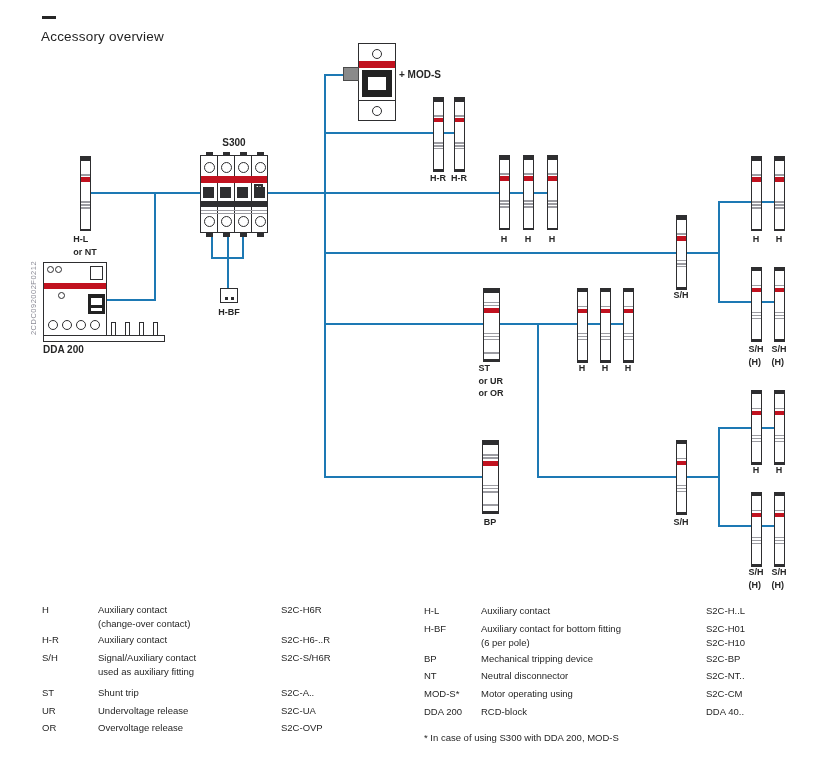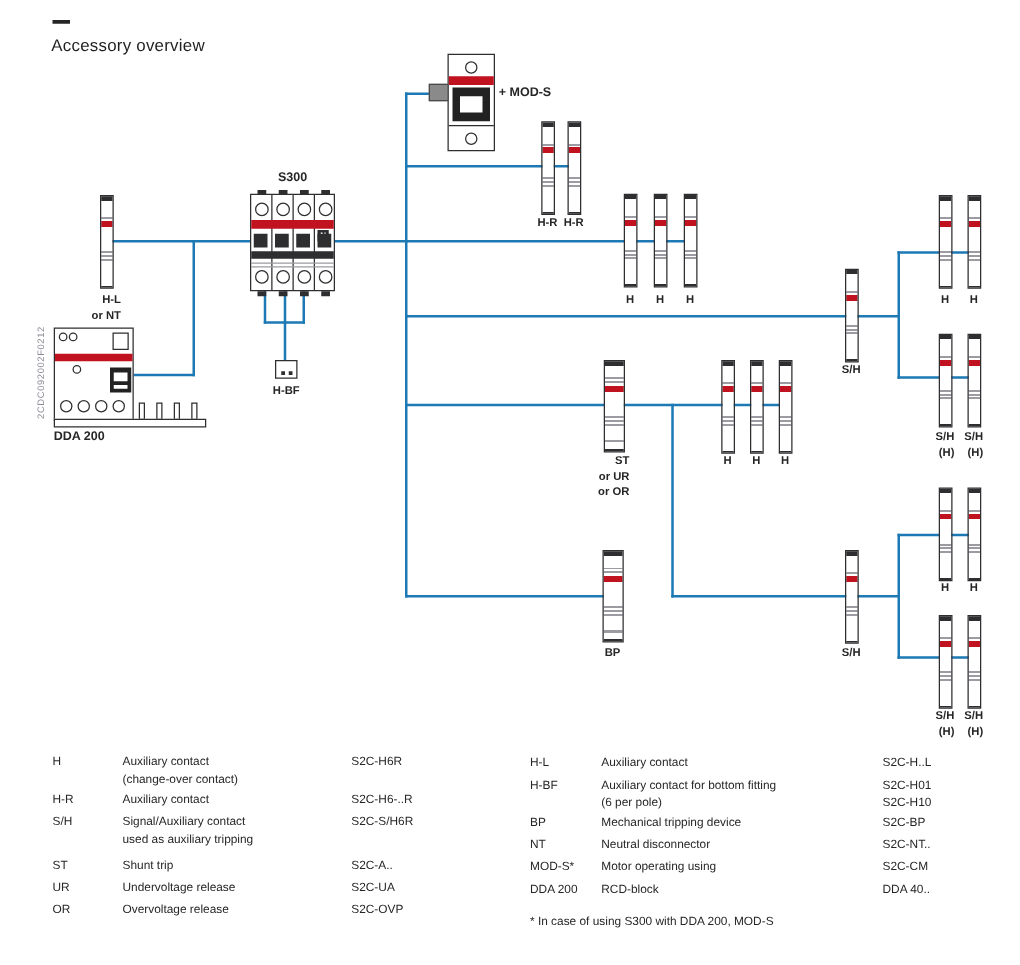--- a/index.html
+++ b/index.html
@@ -23,21 +23,21 @@
       #9b9ba1 44px 45.5px,#fff 45.5px 47px,#9b9ba1 47px 48.5px,#fff 48.5px 50px,#9b9ba1 50px 51.5px,
       #fff 51.5px 71.5px,#2e2e30 71.5px 75px);}
   
   .wstrip{position:absolute;width:17px;height:74px;box-sizing:border-box;border:1px solid #2e2e30;z-index:2;
     background:linear-gradient(to bottom,
       #2e2e30 0 3.5px,#fff 3.5px 13px,#9b9ba1 13px 14.5px,#fff 14.5px 16px,#9b9ba1 16px 17.5px,#fff 17.5px 19.5px,
       #c1121f 19.5px 24.5px,#fff 24.5px 44px,
       #9b9ba1 44px 45.5px,#fff 45.5px 47px,#9b9ba1 47px 48.5px,#fff 48.5px 50px,#9b9ba1 50px 51.5px,
       #fff 51.5px 63px,#9b9ba1 63px 65px,#fff 65px 70px,#2e2e30 70px 74px);}
   
-  .dlabel{position:absolute;transform:translateX(-50%);text-align:right;font-size:9px;font-weight:bold;
+  .dlabel{position:absolute;transform:translateX(-50%);text-align:left;font-size:9px;font-weight:bold;
           line-height:12.5px;white-space:pre-line;color:#262626;z-index:3;}
   .dlabel.nl{transform:none;text-align:left;}
   .big{font-size:10px;}
   
   #s300{position:absolute;left:200px;top:155px;width:68px;height:78px;box-sizing:border-box;
         border:1px solid #2e2e30;background:#fff;z-index:2;}
   #s300 .sep{position:absolute;top:0;width:1px;height:100%;background:#2e2e30;}
   #s300 .tab{position:absolute;width:7px;height:4px;background:#2e2e30;}
   #s300 .circ{position:absolute;width:9px;height:9px;border:1.6px solid #2e2e30;border-radius:50%;background:#fff;}
   #s300 .red{position:absolute;left:0;top:20px;width:100%;height:7px;background:#c1121f;}
@@ -247,21 +247,21 @@
     <span class="lg-code">S2C-H6R</span>
   </div>
   <div class="lg-row lgl" style="left:42px;top:633px">
     <span class="lg-term">H-R</span>
     <span class="lg-desc">Auxiliary contact</span>
     <span class="lg-code">S2C-H6-..R</span>
   </div>
   <div class="lg-row lgl" style="left:42px;top:651px">
     <span class="lg-term">S/H</span>
     <span class="lg-desc">Signal/Auxiliary contact
-used as auxiliary tripping</span>
+used as auxiliary fitting</span>
     <span class="lg-code">S2C-S/H6R</span>
   </div>
   <div class="lg-row lgl" style="left:42px;top:686px">
     <span class="lg-term">ST</span>
     <span class="lg-desc">Shunt trip</span>
     <span class="lg-code">S2C-A..</span>
   </div>
   <div class="lg-row lgl" style="left:42px;top:704px">
     <span class="lg-term">UR</span>
     <span class="lg-desc">Undervoltage release</span>

